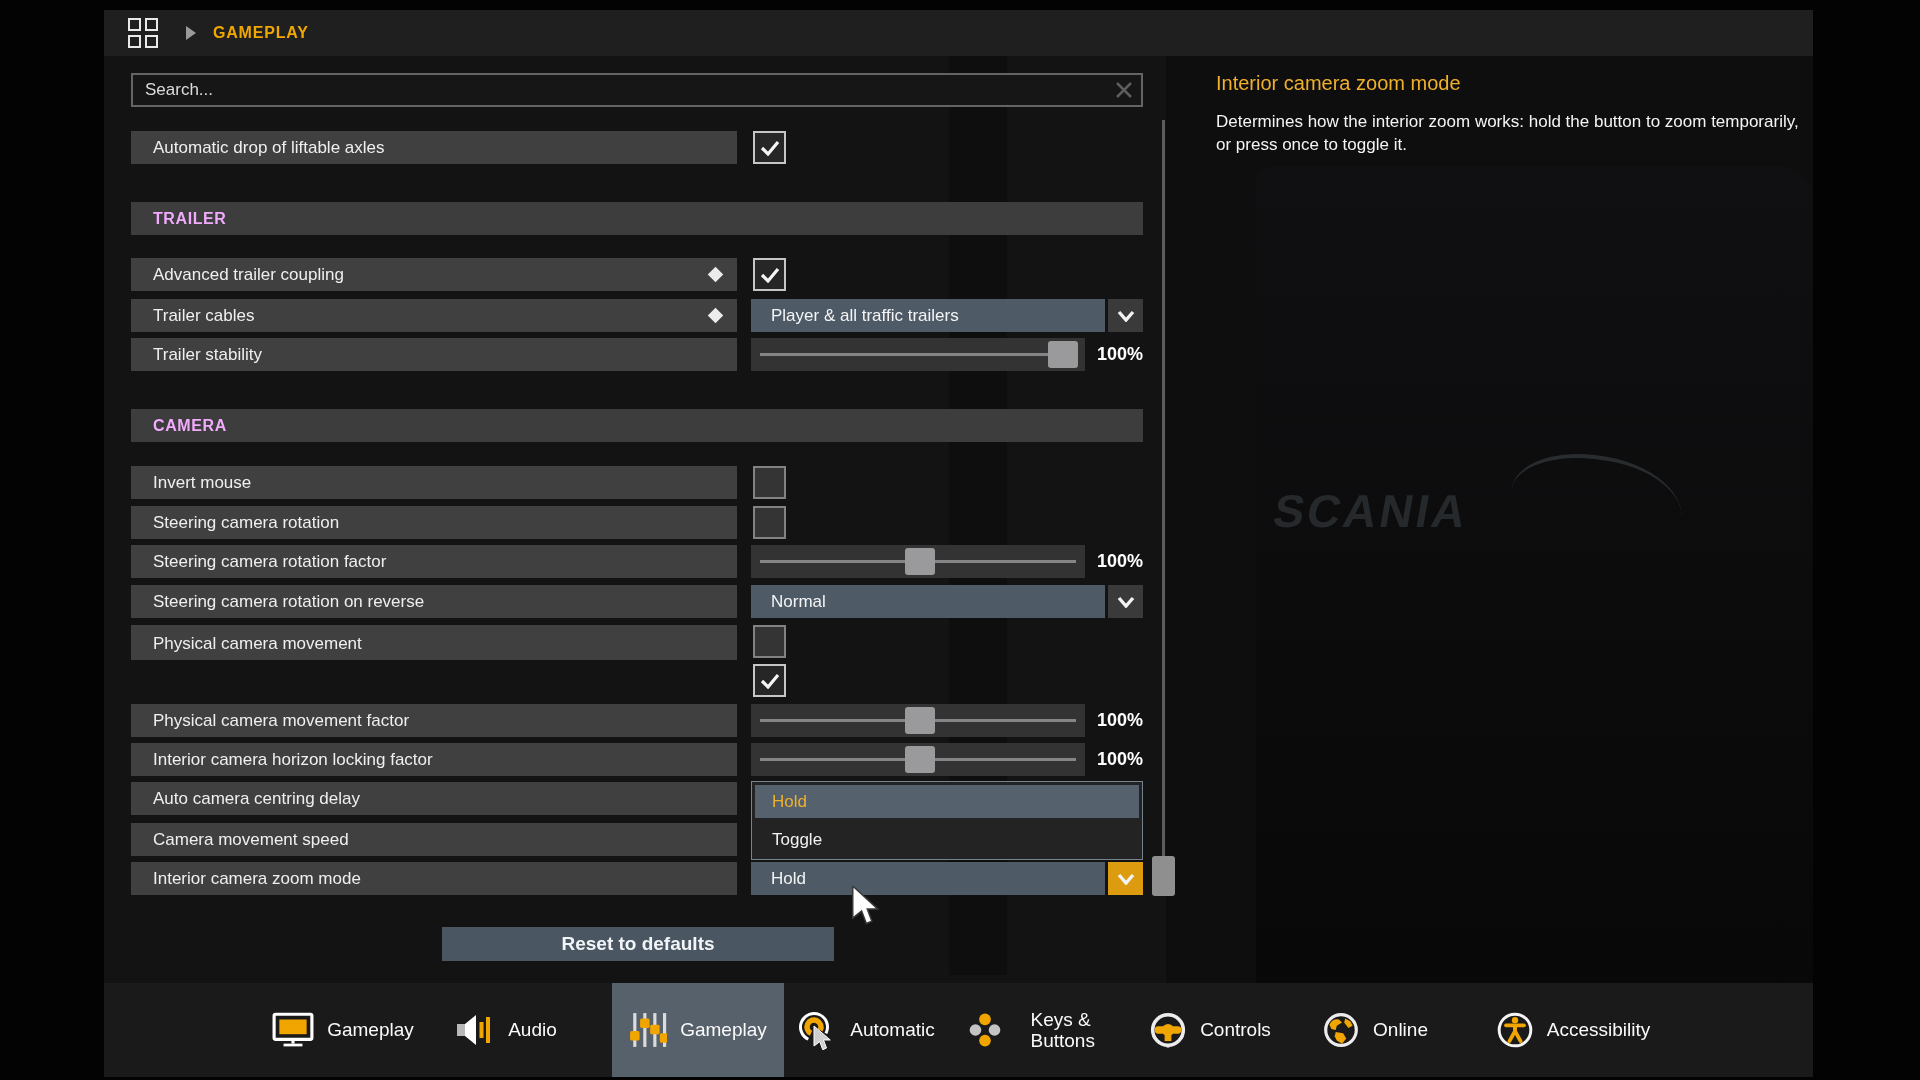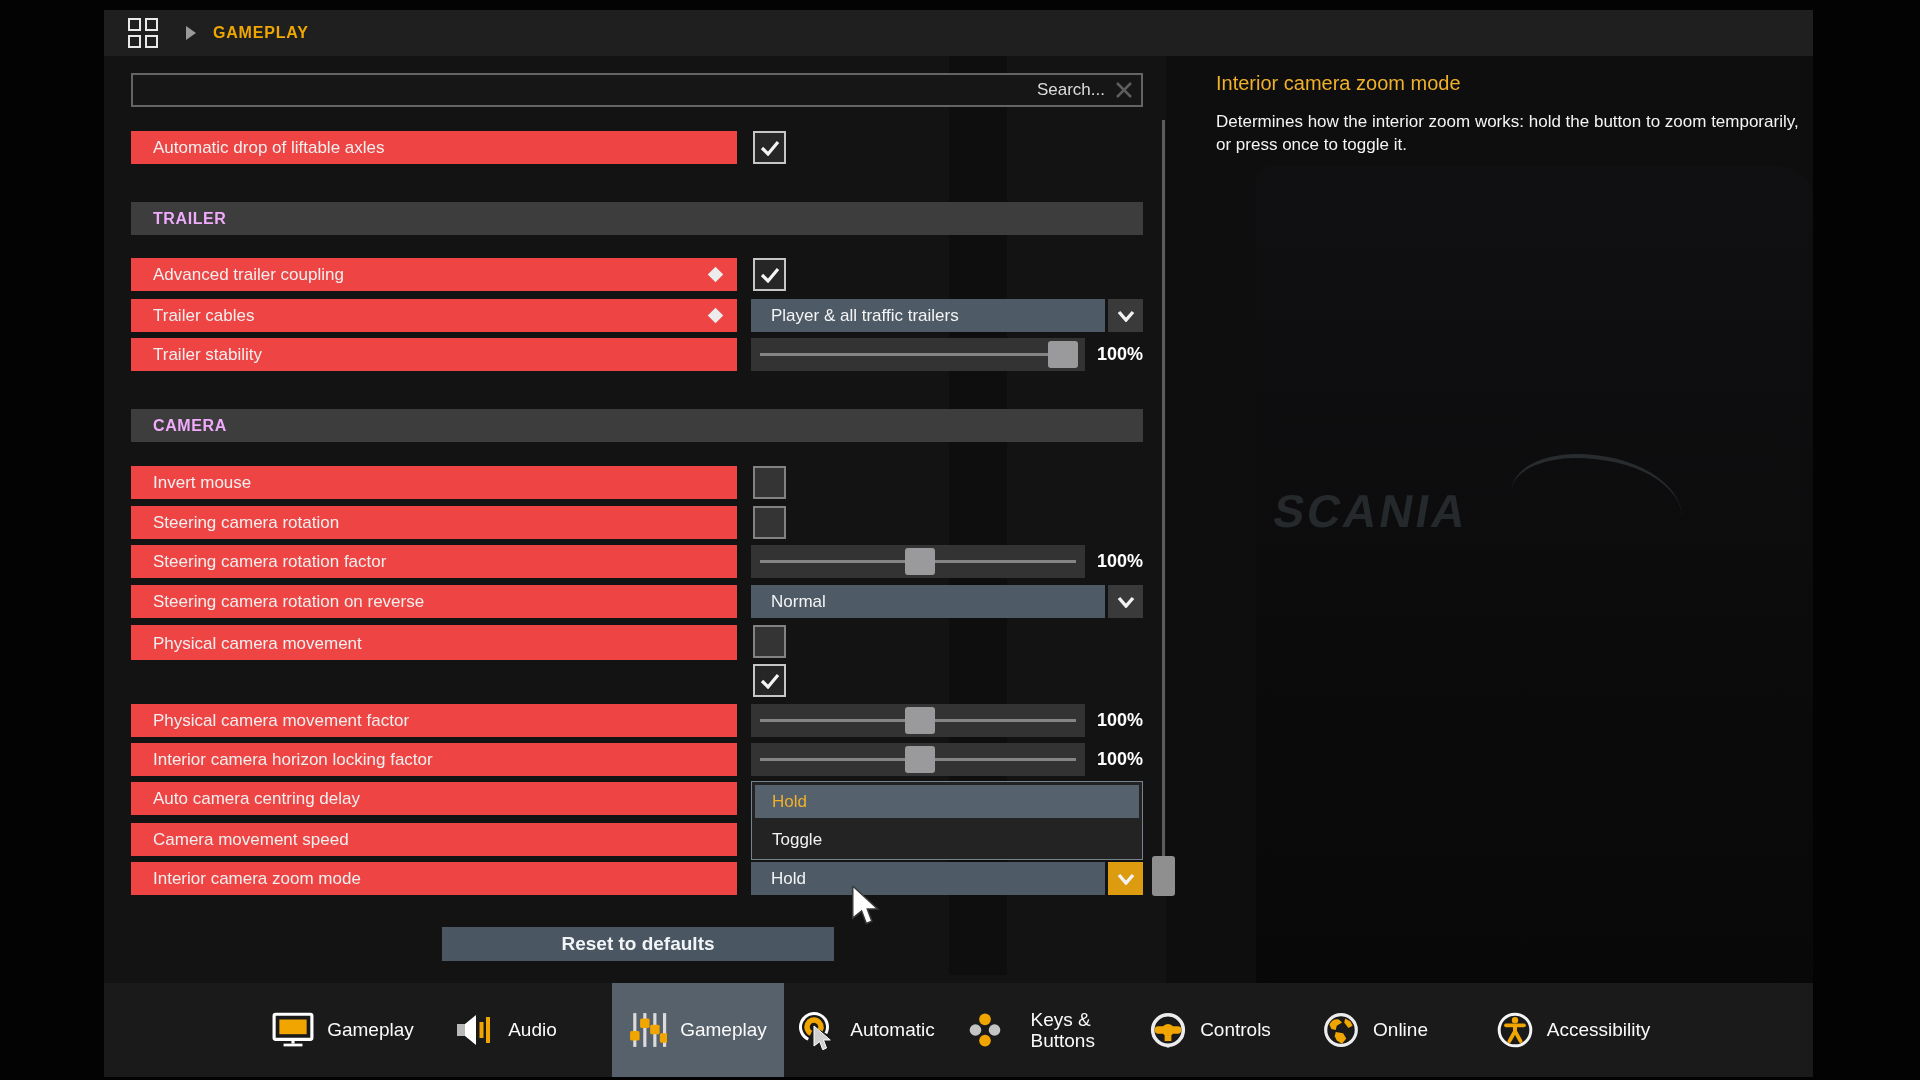--- a/index.html
+++ b/index.html
@@ -17,26 +17,26 @@
   
   .topbar{position:absolute;left:0;top:0;width:1709px;height:46px;background:#1f1f20;display:flex;align-items:center;z-index:5;}
   .grid-icon{display:grid;grid-template-columns:13px 13px;grid-gap:4px;margin-left:24px;cursor:pointer;}
   .grid-icon div{width:13px;height:13px;border:2.5px solid #e9e9e9;box-sizing:border-box;}
   .crumb-arrow{width:0;height:0;border-left:10px solid #9a9a9a;border-top:7px solid transparent;border-bottom:7px solid transparent;margin-left:28px;}
   .crumb{margin-left:17px;color:#f0a800;font-weight:bold;font-size:16px;letter-spacing:.8px;}
   
   .search{position:absolute;left:27px;top:63px;width:1012px;height:34px;background:#161616;border:2px solid #646464;
     box-sizing:border-box;z-index:4;display:flex;align-items:center;}
   .search input{flex:1;background:transparent;border:none;outline:none;color:#e8e8e8;font-size:17px;padding-left:12px;
-    font-family:inherit;text-align:right;}
+    font-family:inherit;}
   .search input::placeholder{color:#dcdcdc;opacity:1;}
   .search .clear{width:34px;height:100%;display:flex;align-items:center;justify-content:center;cursor:pointer;}
   .search .clear svg{stroke:#5e5e5e;stroke-width:2.5;}
   
-  .label-bar{position:absolute;left:27px;width:606px;height:33px;background:#ef4444;z-index:3;
+  .label-bar{position:absolute;left:27px;width:606px;height:33px;background:#404040;z-index:3;
     display:flex;align-items:center;}
   .label-bar .lbl{color:#efefef;font-size:17px;padding-left:22px;}
   .diamond{position:absolute;right:16px;top:11px;width:11px;height:11px;background:#ececec;transform:rotate(45deg);}
   .section-header{position:absolute;left:27px;width:1012px;height:33px;background:#3d3d3d;z-index:3;
     display:flex;align-items:center;}
   .section-header span{color:#f0abfc;font-size:16px;font-weight:600;letter-spacing:.6px;padding-left:22px;}
   .checkbox{position:absolute;left:649px;width:33px;height:33px;box-sizing:border-box;background:#343434;
     border:2px solid #828282;z-index:3;display:flex;align-items:center;justify-content:center;cursor:pointer;}
   .checkbox.checked{background:#262626;border-color:#c6c6c6;}
   .checkbox svg{display:none;}

